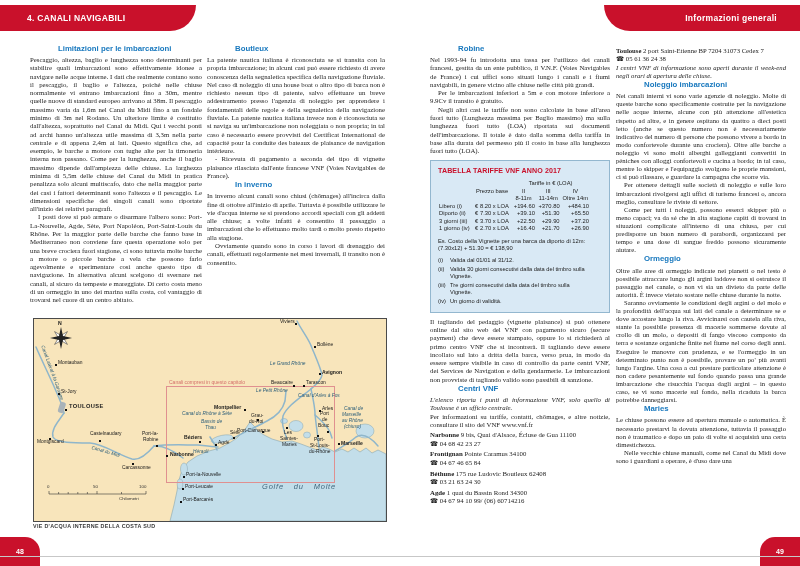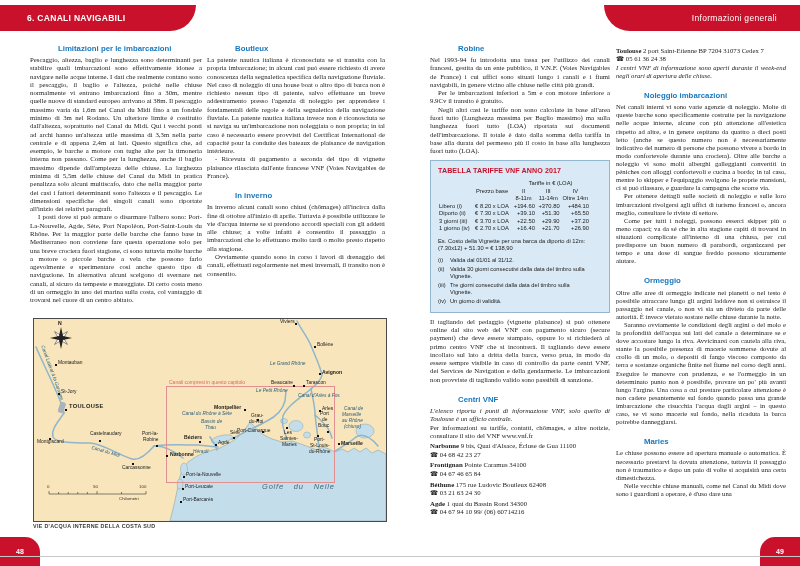--- a/index.html
+++ b/index.html
@@ -10,41 +10,41 @@
   
   #tab-left{
     position:absolute;left:0;top:5px;width:196px;height:26px;box-sizing:border-box;
     background:#C9112B;border-radius:0 0 26px 0;color:#fff;
     font-family:"Liberation Sans",sans-serif;font-weight:bold;font-size:8.5px;
     line-height:27px;padding-left:27px;letter-spacing:.3px;
   }
   #tab-right{
     position:absolute;right:0;top:5px;width:196px;height:26px;box-sizing:border-box;
     background:#C9112B;border-radius:0 0 0 26px;color:#fff;text-align:right;
-    font-family:"Liberation Sans",sans-serif;font-weight:normal;font-size:8.5px;
+    font-family:"Liberation Sans",sans-serif;font-weight:bold;font-size:8.5px;
     line-height:27px;padding-right:23px;letter-spacing:.3px;
   }
   
   #pg-left,#pg-right{
     position:absolute;bottom:0;width:40px;height:29px;background:#C9112B;color:#fff;
     font-family:"Liberation Sans",sans-serif;font-weight:bold;font-size:7px;
     display:flex;align-items:center;justify-content:center;
   }
   #pg-left{left:0;border-radius:0 15px 0 0;}
   #pg-right{right:0;border-radius:15px 0 0 0;}
   #page-edge{position:absolute;left:0;right:0;top:556px;height:1px;background:#c7c7c7;}
   
   .col{position:absolute;text-align:justify;font-size:6.8px;line-height:1.22;}
   .col p{margin:0;}
   .col p.ind{text-indent:8px;}
   .sec{
     font-family:"Liberation Sans",sans-serif;font-weight:bold;color:#1878BE;
     font-size:7.8px;margin:0 0 2.5px 0;line-height:1.1;text-align:left;padding-left:28px;
   }
-  .sec-gap{margin-top:12px;}
+  .sec-gap{margin-top:1px;}
   .it{font-style:italic;}
   #l-col1{left:30px;top:45px;width:172px;}
   #l-col2{left:207px;top:45px;width:178px;}
   #r-col1{left:430px;top:45px;width:180px;}
   #r-col2{left:616px;top:45px;width:170px;font-size:6.7px;line-height:1.21;}
   
   .addr-entry{margin-top:2px;text-align:left;}
   .addr b{font-weight:bold;}
   .phone{text-align:left;}
   .ph-ic{font-family:"DejaVu Sans",sans-serif;font-size:6.5px;}
@@ -87,21 +87,21 @@
   .chap-label{color:#D4706A;font-size:5px;}
   .mdot{position:absolute;width:2.2px;height:2.2px;background:#111;}
   #map-caption{
     position:absolute;left:33px;top:523px;font-family:"Liberation Sans",sans-serif;
     font-weight:bold;font-size:5.4px;color:#3a3a3a;letter-spacing:.3px;
   }
 </style>
 </head>
 <body>
 
-<div id="tab-left">6. CANALI NAVIGABILI</div>
+<div id="tab-left">4. CANALI NAVIGABILI</div>
 <div id="tab-right">Informazioni generali</div>
 
 <div id="l-col1" class="col">
   <h3 class="sec">Limitazioni per le imbarcazioni</h3>
   <p>Pescaggio, altezza, baglio e lunghezza sono determinanti per stabilire quali imbarcazioni sono effettivamente idonee a navigare nelle acque interne. I dati che realmente contano sono il pescaggio, il baglio e l'altezza, poiché nelle chiuse normalmente vi entrano imbarcazioni fino a 30m, mentre quelle nuove di standard europeo arrivano ai 38m. Il pescaggio massimo varia da 1,6m nel Canal du Midi fino a un fondale minimo di 3m nel Rodano. Un ulteriore limite è costituito dall'altezza, soprattutto nel Canal du Midi. Qui i vecchi ponti ad archi hanno un'altezza utile massima di 3,3m nella parte centrale e di appena 2,4m ai lati. Questo significa che, ad esempio, le barche a motore con tughe alte per la timoneria interna non passano. Come per la lunghezza, anche il baglio massimo dipende dall'ampiezza delle chiuse. La larghezza minima di 5,5m delle chiuse del Canal du Midi in pratica penalizza solo alcuni multiscafo, dato che nella maggior parte dei casi i fattori determinanti sono l'altezza e il pescaggio. Le dimensioni specifiche dei singoli canali sono riportate all'inizio dei relativi paragrafi.</p>
   <p class="ind">I posti dove si può armare o disarmare l'albero sono: Port-La-Nouvelle, Agde, Sète, Port Napoléon, Port-Saint-Louis du Rhône. Per la maggior parte delle barche che fanno base in Mediterraneo non conviene fare questa operazione solo per una breve crociera fuori stagione, ci sono tuttavia molte barche a motore o piccole barche a vela che possono farlo agevolmente e sperimentare così anche questo tipo di navigazione. In alternativa alcuni scelgono di svernare nei canali, al sicuro da tempeste e mareggiate. Di certo costa meno di un ormeggio in uno dei marina sulla costa, col vantaggio di trovarsi nel cuore di un centro abitato.</p>
 </div>
 
 <div id="l-col2" class="col">
   <h3 class="sec">Boutleux</h3>
@@ -153,21 +153,21 @@
       <line x1="43.8" y1="173" x2="43.8" y2="175"></line>
       <line x1="53.4" y1="173" x2="53.4" y2="175"></line>
       <line x1="63" y1="172" x2="63" y2="175"></line>
       <line x1="87.5" y1="173" x2="87.5" y2="175"></line>
       <line x1="112" y1="172" x2="112" y2="175"></line>
     </g>
   </svg>
   <div class="chap-box"></div>
   <span class="ml chap-label" style="left:135px;top:61px">Canali compresi in questo capitolo</span>
   <span class="ml ml-N" style="left:24px;top:2px">N</span>
-  <span class="ml ml-sea" style="left:228px;top:164px">Golfe du Nelle</span>
+  <span class="ml ml-sea" style="left:228px;top:164px">Golfe du Molte</span>
   <span class="ml ml-scale" style="left:13px;top:166px">0</span>
   <span class="ml ml-scale" style="left:59px;top:166px">50</span>
   <span class="ml ml-scale" style="left:105px;top:166px">100</span>
   <span class="ml ml-scale" style="left:85px;top:178px">Chilometri</span>
   <div id="map-overlay">
       <span class="ml ml-n" style="left: 24px; top: 42px;">Montauban</span>
       <span class="ml ml-n" style="left: 27px; top: 71px;">St-Jory</span>
       <span class="ml ml-B" style="left: 35px; top: 85px;">TOULOUSE</span>
       <span class="ml ml-n" style="left: 3px; top: 121px;">Montgiscard</span>
       <span class="ml ml-n" style="left: 56px; top: 113px;">Castelnaudary</span>

